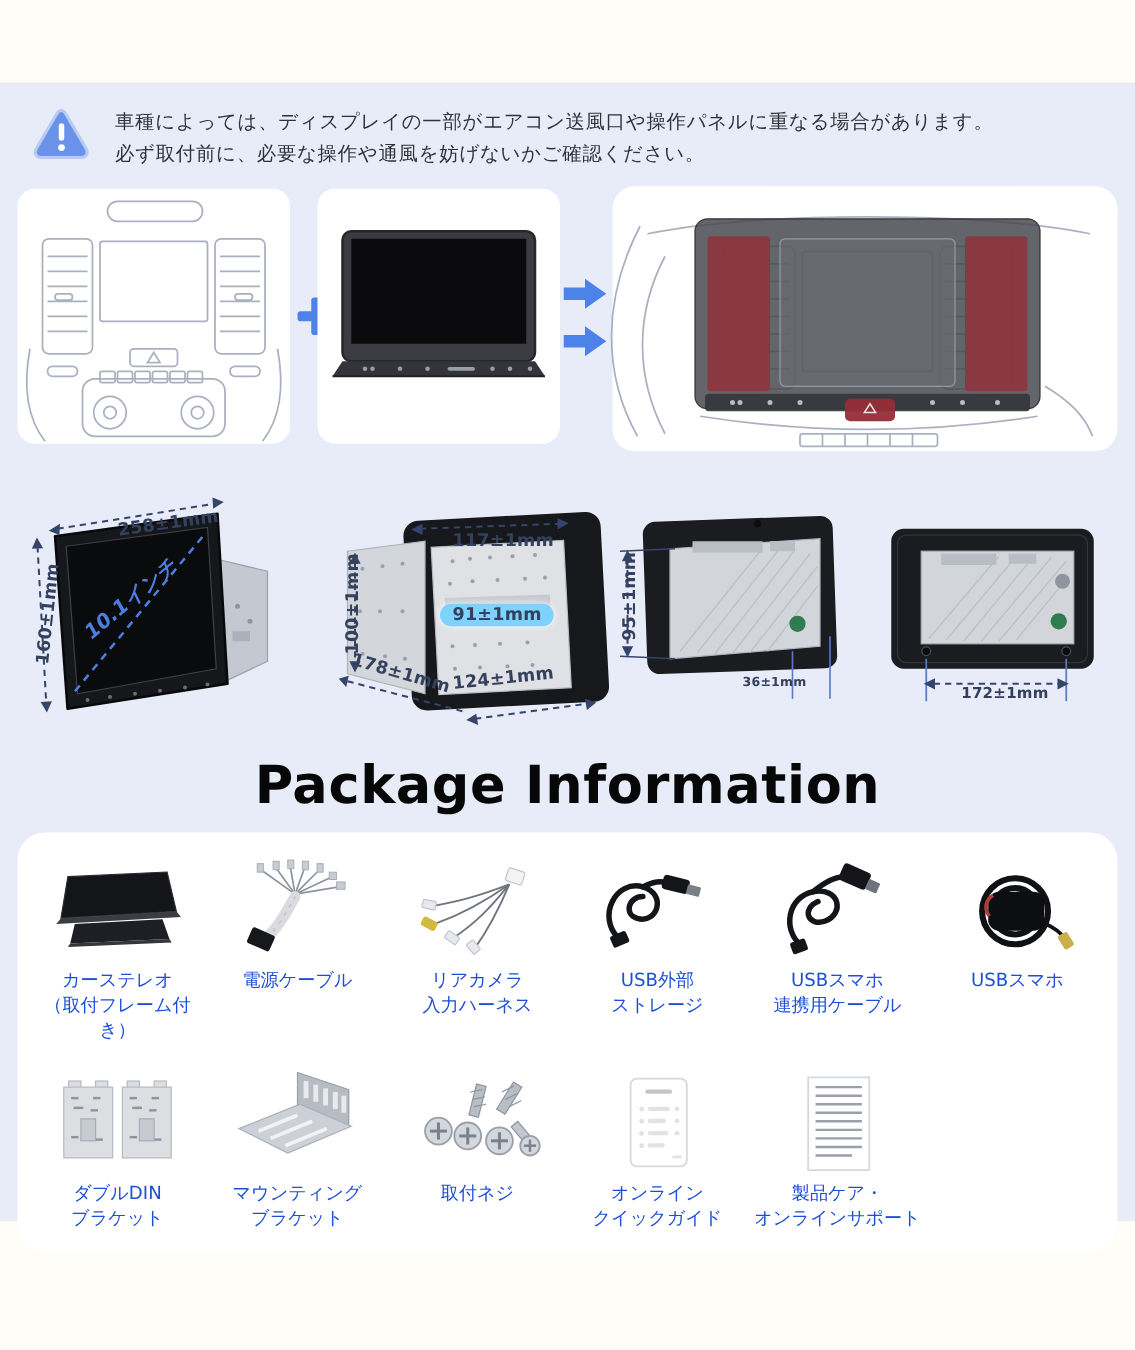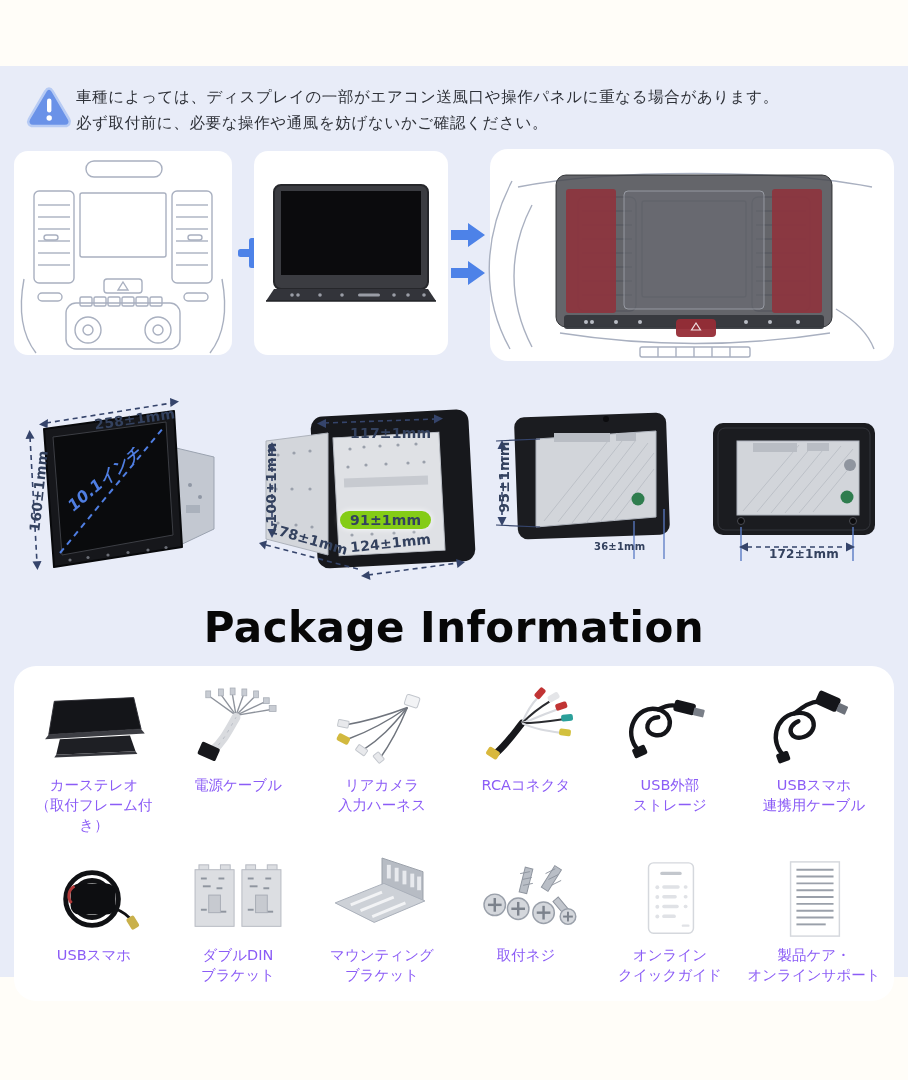--- a/index.html
+++ b/index.html
@@ -1,62 +1,62 @@
 <!DOCTYPE html>
 <html><head>
 <meta charset="utf-8">
 <style>
   * { margin:0; padding:0; box-sizing:border-box; }
   html,body { width:908px; height:1080px; background:#fffdf8; }
   body { font-family:"DejaVu Sans","Liberation Sans",sans-serif; position:relative; overflow:hidden; }
   .content { position:absolute; top:66px; left:0; width:908px; height:911px; background:#e8ecf8; }
 
   
-  .notice { display:flex; align-items:flex-start; gap:4px; margin:18px 20px 0 26px; }
+  .notice { display:flex; align-items:flex-start; gap:20px; margin:18px 20px 0 26px; }
   .warn-icon { flex:0 0 46px; margin-top:2px; }
   .notice-text { font-size:15.5px; color:#2e3138; line-height:1.7; letter-spacing:0.6px; font-weight:500; }
 
   
   .hero-row { position:relative; height:216px; margin-top:12px; }
   .card { position:absolute; background:#fff; border-radius:14px; }
   .dash-card { left:14px; top:2px; width:218px; height:204px; }
   .unit-card { left:254px; top:2px; width:194px; height:204px; }
   .installed-card { left:490px; top:0; width:404px; height:212px; border-radius:18px; }
   .plus-icon { position:absolute; left:237px; top:88px; }
   .arrows-icon { position:absolute; left:451px; top:74px; }
   .card svg { display:block; width:100%; height:100%; }
 
   
   .dims-row { position:relative; height:198px; margin-top:24px; }
   .dim { position:absolute; top:0; height:198px; }
   .dim svg { position:absolute; left:0; top:0; }
   .dim-label { position:absolute; font-size:14px; font-weight:700; color:#33415e; white-space:nowrap; letter-spacing:0.2px; }
   .d1 { left:14px;  width:235px; }
-  .d2 { left:252px; width:232px; }
+  .d2 { left:264px; width:232px; }
   .d3 { left:488px; width:205px; }
   .d4 { left:695px; width:213px; }
   .l-d1-w { top:22px; left:80px; transform:rotate(-8deg); }
   .l-d1-h { top:94px; left:-16px; transform:rotate(-84deg); }
   .l-d1-diag { top:80px; left:46px; transform:rotate(-40deg); color:#4f7ee2; font-style:italic; font-size:16px; }
   .l-d2-top { top:36px; left:98px; }
   .l-d2-left { top:86px; left:-22px; transform:rotate(-90deg); }
-  .l-d2-center { top:94px; left:88px; background:#84cc16; border-radius:12px; padding:1px 10px; box-shadow:0 0 6px rgba(255,255,255,0.9);margin-top:28px; }
+  .l-d2-center { top:94px; left:88px; background:#7dd3fc; border-radius:12px; padding:1px 10px; box-shadow:0 0 6px rgba(255,255,255,0.9); }
   .l-d2-bl { top:142px; left:16px; transform:rotate(16deg); }
   .l-d2-br { top:146px; left:98px; transform:rotate(-6deg); }
   .l-d3-left { top:80px; left:-20px; transform:rotate(-90deg); }
   .l-d3-bottom { top:152px; left:106px; font-size:10px; }
   .l-d4-bottom { top:158px; left:74px; font-size:12px; }
 
   
   .pkg-title { margin-top:16px; text-align:center; font-size:42px; font-weight:800; color:#070707; letter-spacing:0.5px; }
   .pkg-card { margin:14px 14px 0; background:#fff; border-radius:22px; padding:22px 8px 16px; }
   .pkg-grid { display:grid; grid-template-columns:repeat(6,1fr); row-gap:22px; }
   .pkg-item { display:flex; flex-direction:column; align-items:center; }
   .pkg-img { height:82px; width:120px; display:flex; align-items:center; justify-content:center; }
-  .pkg-label { margin-top:5px; font-size:14.5px; color:#8b5cf6; text-align:center; white-space:pre-line; line-height:1.4; font-weight:500; }
+  .pkg-label { margin-top:5px; font-size:14.5px; color:#1d4ed8; text-align:center; white-space:pre-line; line-height:1.4; font-weight:500; }
 
   svg { overflow:visible; }
   .sk { stroke:#a9b0c0; stroke-width:1.4; fill:none; }
   .dimln { stroke:#35446b; stroke-width:1.6; stroke-dasharray:5 4; fill:none; }
   .dimhd { fill:#35446b; }
 </style>
 </head>
 <body>
 
 <div class="content">
@@ -410,41 +410,20 @@
             <rect x="14" y="48" width="13" height="8" rx="2" fill="#d2b93f" transform="rotate(28 20 52)"></rect>
             <rect x="15" y="33" width="11" height="7" rx="1" fill="#e8e9ec" stroke="#c3c7cd" transform="rotate(12 20 36)"></rect>
             <rect x="34" y="60" width="11" height="7" rx="1" fill="#e8e9ec" stroke="#c3c7cd" transform="rotate(35 39 63)"></rect>
             <rect x="52" y="68" width="10" height="7" rx="1" fill="#e8e9ec" stroke="#c3c7cd" transform="rotate(50 57 71)"></rect>
           </svg>
         </div>
         <div class="pkg-label">リアカメラ
 入力ハーネス</div>
       </div>
 
-      <div class="pkg-item">
-        <div class="pkg-img">
-          <svg width="120" height="82" viewBox="0 0 120 84">
-            <path d="M28 68 C40 58 48 46 56 36" stroke="#17181c" stroke-width="7" fill="none" stroke-linecap="round"></path>
-            <g stroke-width="2.2" fill="none">
-              <path d="M56 36 C60 26 66 16 72 10" stroke="#d8dadf"></path>
-              <path d="M56 36 C64 28 74 20 84 14" stroke="#2a2b2f"></path>
-              <path d="M56 36 C68 32 80 26 92 22" stroke="#d8dadf"></path>
-              <path d="M56 36 C70 36 84 34 98 32" stroke="#2a2b2f"></path>
-              <path d="M56 36 C68 42 82 44 96 46" stroke="#d8dadf"></path>
-            </g>
-            <rect x="68" y="2" width="12" height="7" rx="2" fill="#c13434" transform="rotate(-48 74 5)"></rect>
-            <rect x="82" y="6" width="12" height="7" rx="2" fill="#e4e5e8" transform="rotate(-30 88 9)"></rect>
-            <rect x="90" y="15" width="12" height="7" rx="2" fill="#c13434" transform="rotate(-18 96 18)"></rect>
-            <rect x="96" y="27" width="12" height="7" rx="2" fill="#2ba09a" transform="rotate(-6 102 30)"></rect>
-            <rect x="94" y="42" width="12" height="7" rx="2" fill="#d3c13e" transform="rotate(8 100 45)"></rect>
-            <rect x="20" y="62" width="13" height="9" rx="2" fill="#d9b83c" transform="rotate(32 26 66)"></rect>
-          </svg>
-        </div>
-        <div class="pkg-label">RCAコネクタ</div>
-      </div>
 
       <div class="pkg-item">
         <div class="pkg-img">
           <svg width="120" height="82" viewBox="0 0 120 84">
             <path d="M28 64 C10 46 26 16 48 22 C68 28 60 52 44 48 C32 45 36 30 48 30" stroke="#141519" stroke-width="4.5" fill="none" stroke-linecap="round"></path>
             <path d="M48 22 C56 18 64 16 70 20" stroke="#141519" stroke-width="4.5" fill="none" stroke-linecap="round"></path>
             <rect x="64" y="14" width="22" height="12" rx="3" fill="#141519" transform="rotate(14 75 20)"></rect>
             <rect x="84" y="21" width="11" height="8" rx="1" fill="#7a7f88" transform="rotate(14 89 25)"></rect>
             <rect x="22" y="60" width="14" height="10" rx="2" fill="#141519" transform="rotate(-24 29 65)"></rect>
           </svg>

